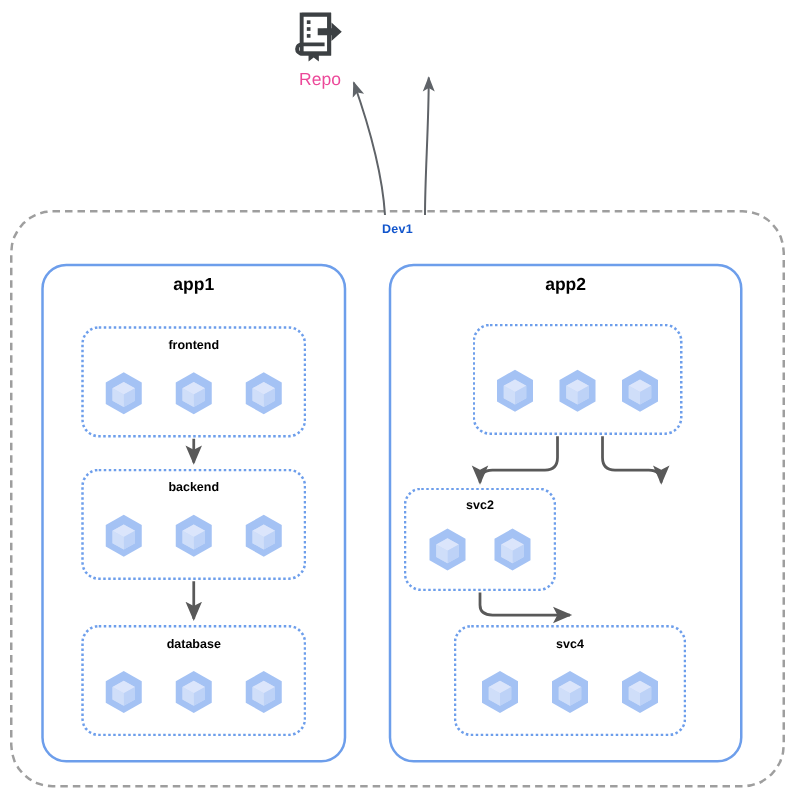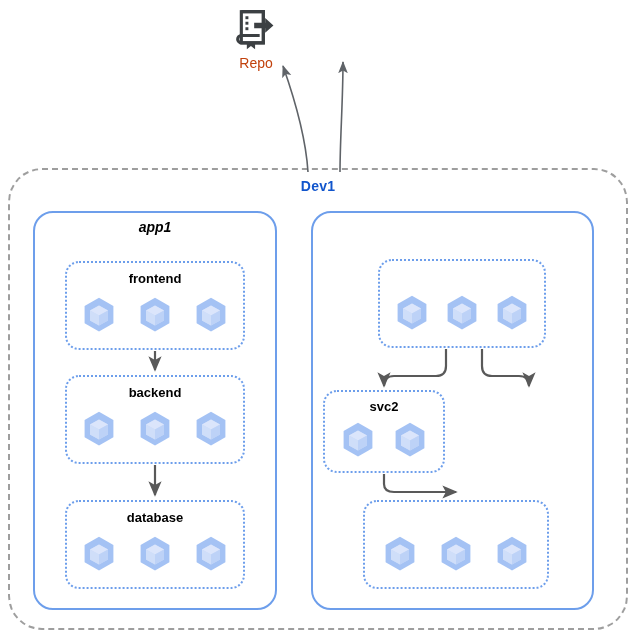--- a/index.html
+++ b/index.html
@@ -27,21 +27,21 @@
   .ext-node {
     position: absolute;
     display: flex;
     flex-direction: column;
     align-items: center;
   }
   .ext-label {
     margin-top: 3px;
     font-size: 14px;
     line-height: 16px;
-    color: #c2410c;
+    color: #ec4899;
     white-space: nowrap;
     text-align: center;
   }
   #repo-node  { left: 216px; top: 8px;  width: 80px; }
   #partner-node { left: 338px; top: 5px; width: 80px; }
 
   .icon-svg { display: block; }
 
   
   .env-box {
@@ -53,21 +53,21 @@
     border: 2px dashed #9e9e9e;
     border-radius: 34px;
     box-sizing: border-box;
   }
   .env-title {
     position: absolute;
     left: 0;
     top: 178px;
     width: 636px;
     text-align: center;
-    font-size: 14px;
+    font-size: 10px;
     font-weight: bold;
     color: #1155cc;
     letter-spacing: .2px;
   }
 
   .app-box {
     position: absolute;
     border: 2px solid #6d9eeb;
     border-radius: 20px;
     box-sizing: border-box;
@@ -76,35 +76,35 @@
   #app1-box { left: 33px;  top: 211px; width: 244px; height: 399px; }
   #app2-box { left: 311px; top: 211px; width: 283px; height: 399px; }
 
   .app-title {
     position: absolute;
     text-align: center;
     font-size: 14px;
     font-weight: bold;
     color: #000;
   }
-  #app1-title { left: 33px;  top: 219px; width: 244px; font-style: italic; }
+  #app1-title { left: 33px;  top: 219px; width: 244px; }
   #app2-title { left: 311px; top: 219px; width: 283px; }
 
   
   .svc-box {
     position: absolute;
     border: 2px dotted #6d9eeb;
     border-radius: 14px;
     box-sizing: border-box;
   }
   .svc-title {
     position: absolute;
     width: 100%;
     text-align: center;
-    font-size: 13px;
+    font-size: 10px;
     font-weight: bold;
     color: #000;
     left: 0;
   }
   .pod-row {
     position: absolute;
     left: 0;
     width: 100%;
     display: flex;
     justify-content: center;
@@ -272,20 +272,21 @@
               <path d="M11 15.6 L20 20.6 L29 15.6 L20 10.6 Z" fill="#dbe5fb"></path>
               <path d="M20 20.6 L29 15.6 L29 25.6 L20 30.6 Z" fill="#bdd2f7"></path>
               <path d="M11 15.6 L20 20.6 L20 30.6 L11 25.6 Z" fill="#cfdef9"></path>
             </g>
           </svg>
       </span>
     </div>
   </div>
 
   <div class="app-box" id="app2-box"></div>
+  <div class="app-title" id="app2-title">app2</div>
 
   <div class="svc-box" id="sv1-box">
     <div class="pod-row" style="top:32px; gap:10px;">
       <span class="pod">
         <svg width="40" height="40" viewBox="0 0 40 40">
             <g>
               <path d="M20 2.8 L34.4 11 L34.4 28.2 L20 36.4 L5.6 28.2 L5.6 11 Z" fill="#a4c2f4"></path>
               <path d="M20 10.6 L29 15.6 L29 25.6 L20 30.6 L11 25.6 L11 15.6 Z" fill="#c9daf8"></path>
               <path d="M11 15.6 L20 20.6 L29 15.6 L20 10.6 Z" fill="#dbe5fb"></path>
               <path d="M20 20.6 L29 15.6 L29 25.6 L20 30.6 Z" fill="#bdd2f7"></path>
@@ -341,20 +342,21 @@
               <path d="M20 20.6 L29 15.6 L29 25.6 L20 30.6 Z" fill="#bdd2f7"></path>
               <path d="M11 15.6 L20 20.6 L20 30.6 L11 25.6 Z" fill="#cfdef9"></path>
             </g>
           </svg>
       </span>
     </div>
   </div>
 
 
   <div class="svc-box" id="svc4-box">
+    <div class="svc-title" style="top:8px;">svc4</div>
     <div class="pod-row" style="top:32px; gap:16px;">
       <span class="pod">
         <svg width="40" height="40" viewBox="0 0 40 40">
             <g>
               <path d="M20 2.8 L34.4 11 L34.4 28.2 L20 36.4 L5.6 28.2 L5.6 11 Z" fill="#a4c2f4"></path>
               <path d="M20 10.6 L29 15.6 L29 25.6 L20 30.6 L11 25.6 L11 15.6 Z" fill="#c9daf8"></path>
               <path d="M11 15.6 L20 20.6 L29 15.6 L20 10.6 Z" fill="#dbe5fb"></path>
               <path d="M20 20.6 L29 15.6 L29 25.6 L20 30.6 Z" fill="#bdd2f7"></path>
               <path d="M11 15.6 L20 20.6 L20 30.6 L11 25.6 Z" fill="#cfdef9"></path>
             </g>

